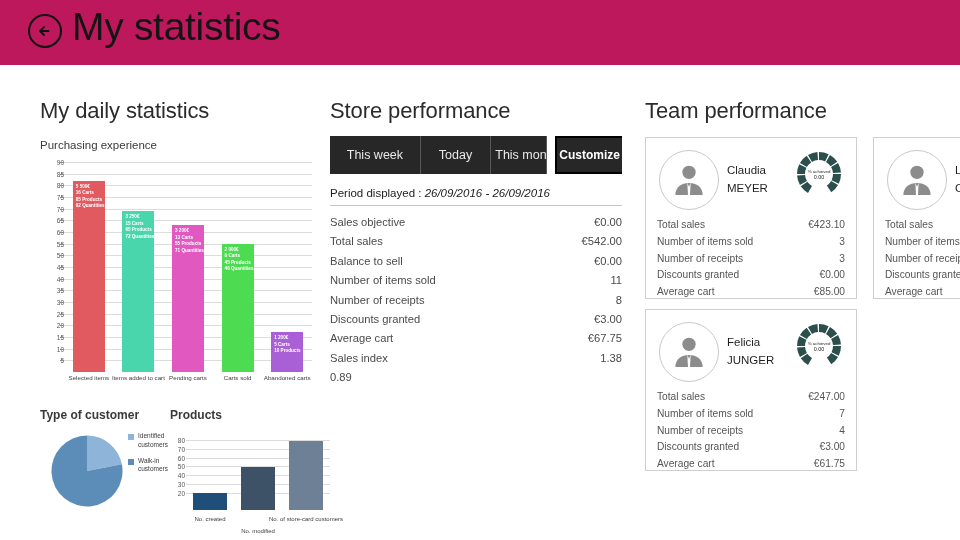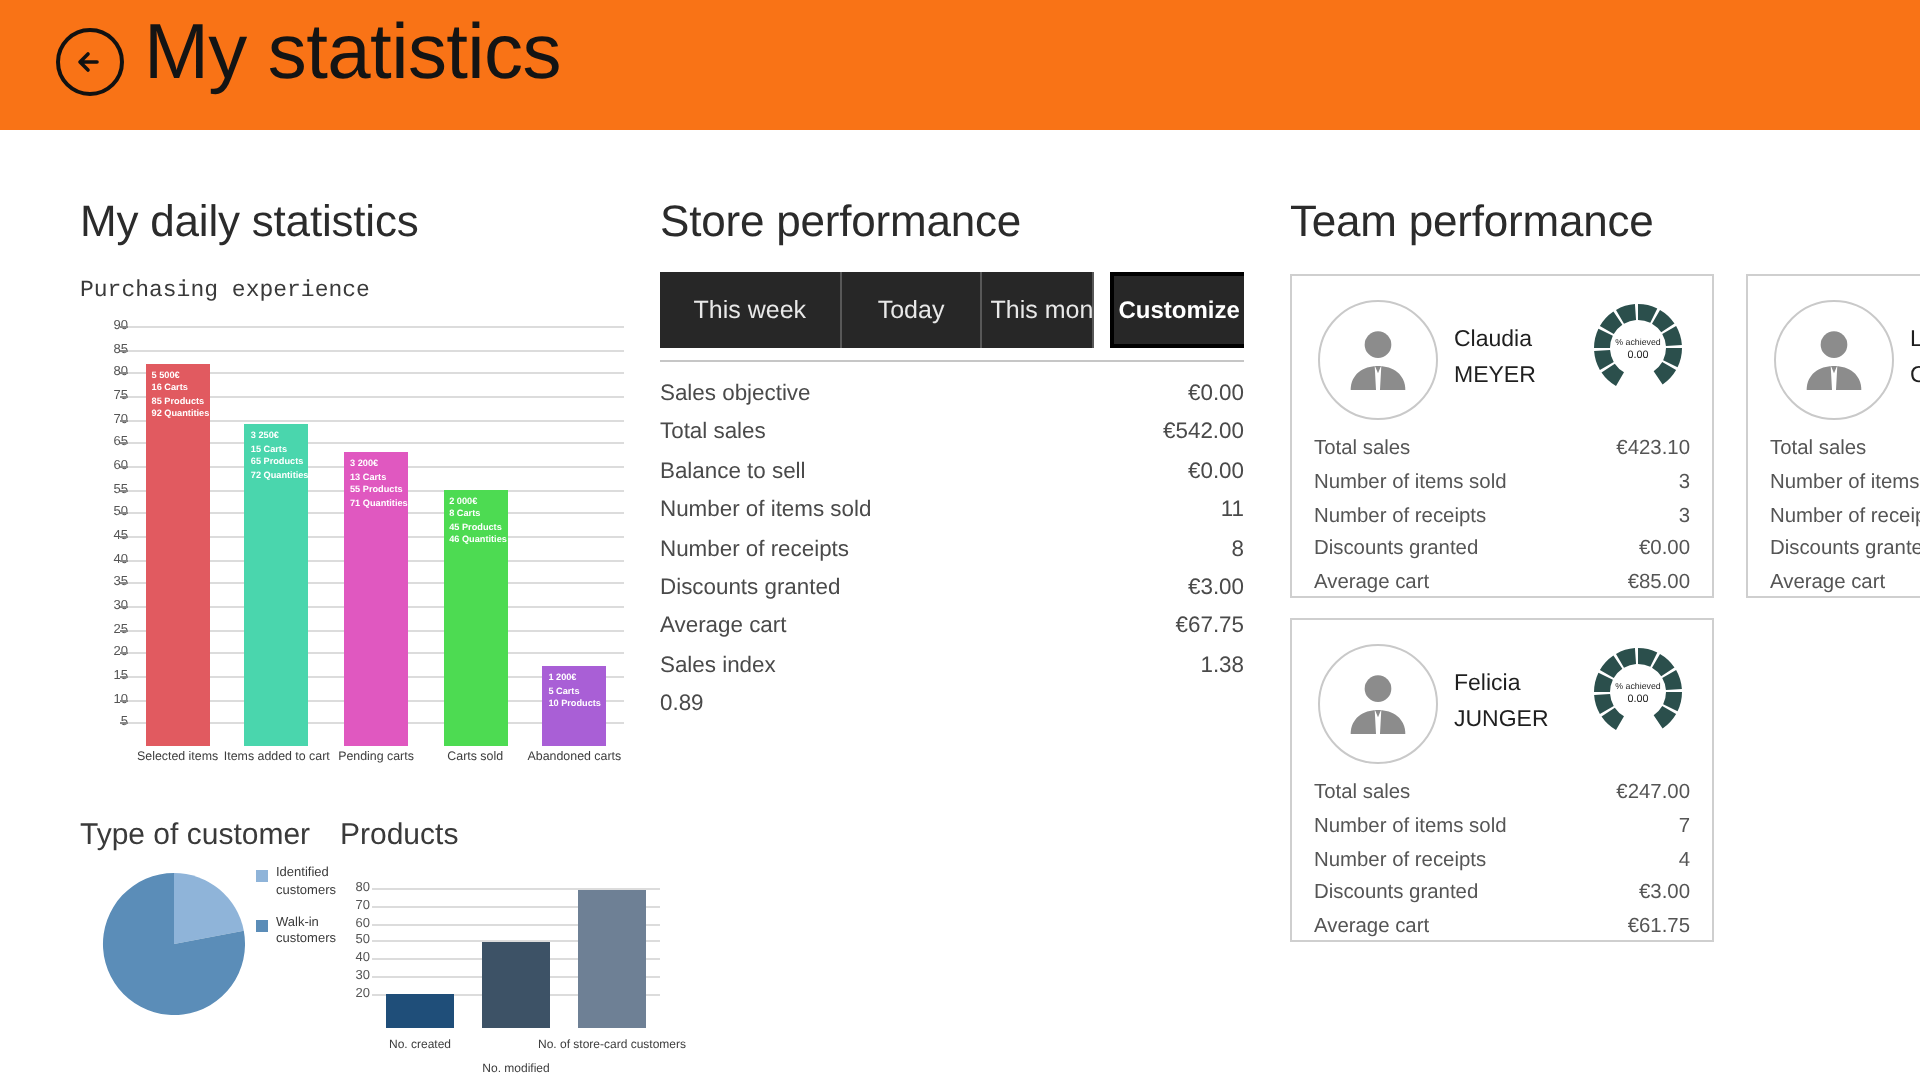--- a/index.html
+++ b/index.html
@@ -8,21 +8,21 @@
     overflow: hidden;
     background: #ffffff;
     font-family: "Liberation Sans", sans-serif;
     color: #262626;
   }
 
   
   .header {
     position: relative;
     width: 960px; height: 65px;
-    background: #f97316;
+    background: #be185d;
   }
   .back-btn {
     position: absolute; left: 28px; top: 14px;
     width: 34px; height: 34px;
     border: 2px solid #111; border-radius: 50%;
     display: flex; align-items: center; justify-content: center;
   }
   .back-btn svg { display:block; }
   .page-title {
     position: absolute; left: 72px; top: 5px;
@@ -69,21 +69,21 @@
   .col-left   { left: 40px;  width: 290px; }
   .col-mid    { left: 330px; width: 300px; }
   .col-right  { left: 645px; width: 315px; }
 
   .sec-title {
     font-size: 22px; font-weight: 300; color: #2b2b2b;
     margin-top: 33px; margin-bottom: 0;
     letter-spacing: -0.1px; white-space: nowrap;
   }
   .sub-title {
-    font-size: 11.5px; color: #3a3a3a; margin-top: 15px; font-family: Liberation Mono, monospace;
+    font-size: 11.5px; color: #3a3a3a; margin-top: 15px;
   }
 
   
   .chart-main { position: relative; width: 272px; height: 232px; margin-top: 11px; }
   .yaxis {
     position: absolute; left: 0; top: 0; width: 24px; height: 210px;
   }
   .ytick {
     position: absolute; right: 0; font-size: 6.5px; color: #555;
     transform: translateY(-50%); white-space: nowrap;
@@ -110,21 +110,21 @@
     position: absolute; left: 24px; right: 0; top: 212px; height: 14px;
   }
   .xlabel {
     position: absolute; font-size: 6.2px; color: #3d3d3d;
     text-align: center; white-space: nowrap;
     transform: translateX(-50%);
   }
 
   
   .bottom-row { position: relative; margin-top: 14px; width: 300px; height: 120px; }
-  .bc-title { font-size: 15px; color: #3a3a3a; }
+  .bc-title { font-size: 12px; color: #3a3a3a; font-weight: bold; }
   .pie-block { position: absolute; left: 0; top: 0; width: 140px; }
   .loyalty-block { position: absolute; left: 130px; top: 0; width: 170px; }
   .pie-wrap { position: absolute; left: 10px; top: 26px; }
   .legend { position: absolute; left: 88px; top: 24px; }
   .legend-item { display: flex; align-items: flex-start; margin-bottom: 7px; }
   .legend-sw { width: 6px; height: 6px; margin-top: 2px; margin-right: 4px; flex: 0 0 auto; }
   .legend-tx { font-size: 6.5px; color: #3a3a3a; line-height: 1.35; white-space: nowrap; }
 
   .loy-chart { position: relative; width: 160px; height: 92px; margin-top: 14px; }
   .loy-y { position: absolute; left: 0; top: 0; width: 15px; height: 74px; }
@@ -372,20 +372,24 @@
   <div class="col col-mid">
     <div class="sec-title">Store performance</div>
 
     <div class="tabs">
       <div class="tab tab-week">This week</div>
       <div class="tab tab-today">Today</div>
       <div class="tab tab-month">This montl</div>
       <div class="tab-custom">Customize</div>
     </div>
 
+    <div class="period">
+      <span>Period displayed :</span>
+      <i>26/09/2016 - 26/09/2016</i>
+    </div>
     <div class="hr"></div>
 
     <div class="stat-list" id="store-stats">
         <div class="stat-row">
           <span>Sales objective</span>
           <span class="v">€0.00</span>
         </div>
         <div class="stat-row">
           <span>Total sales</span>
           <span class="v">€542.00</span>

